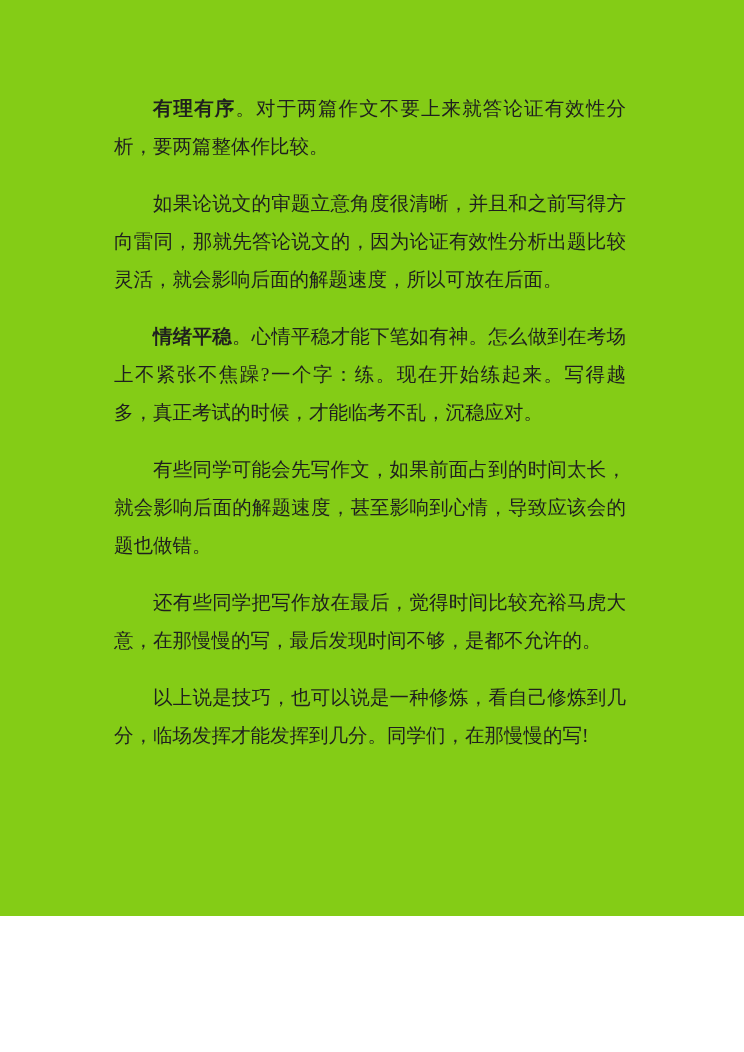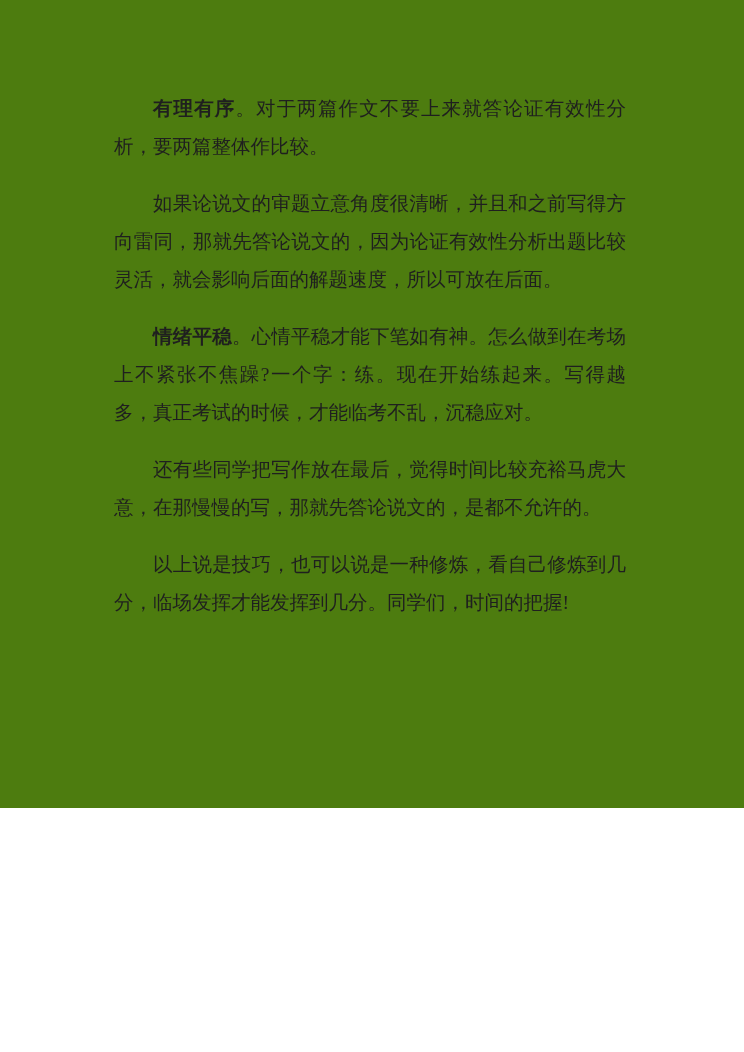--- a/index.html
+++ b/index.html
@@ -3,22 +3,22 @@
 <meta charset="utf-8">
 <style>
   html, body {
     margin: 0;
     padding: 0;
     background: #ffffff;
   }
   .page {
     position: relative;
     width: 744px;
-    height: 808px;
-    background: #4d7c0f;
+    height: 916px;
+    background: #84cc16;
     overflow: hidden;
   }
   .content {
     position: absolute;
     left: 114px;
     top: 90px;
     width: 512px;
   }
   p.para {
     margin: 0 0 19px 0;
@@ -38,16 +38,17 @@
   }
 </style>
 </head>
 <body>
 
 <div class="page">
   <div class="content">
       <p class="para"><strong>有理有序</strong>。对于两篇作文不要上来就答论证有效性分析，要两篇整体作比较。</p>
       <p class="para">如果论说文的审题立意角度很清晰，并且和之前写得方向雷同，那就先答论说文的，因为论证有效性分析出题比较灵活，就会影响后面的解题速度，所以可放在后面。</p>
       <p class="para"><strong>情绪平稳</strong>。心情平稳才能下笔如有神。怎么做到在考场上不紧张不焦躁?一个字：练。现在开始练起来。写得越多，真正考试的时候，才能临考不乱，沉稳应对。</p>
-      <p class="para">还有些同学把写作放在最后，觉得时间比较充裕马虎大意，在那慢慢的写，那就先答论说文的，是都不允许的。</p>
-      <p class="para">以上说是技巧，也可以说是一种修炼，看自己修炼到几分，临场发挥才能发挥到几分。同学们，时间的把握!</p>
+      <p class="para">有些同学可能会先写作文，如果前面占到的时间太长，就会影响后面的解题速度，甚至影响到心情，导致应该会的题也做错。</p>
+      <p class="para">还有些同学把写作放在最后，觉得时间比较充裕马虎大意，在那慢慢的写，最后发现时间不够，是都不允许的。</p>
+      <p class="para">以上说是技巧，也可以说是一种修炼，看自己修炼到几分，临场发挥才能发挥到几分。同学们，在那慢慢的写!</p>
     </div>
 </div>
 
 </body></html>

